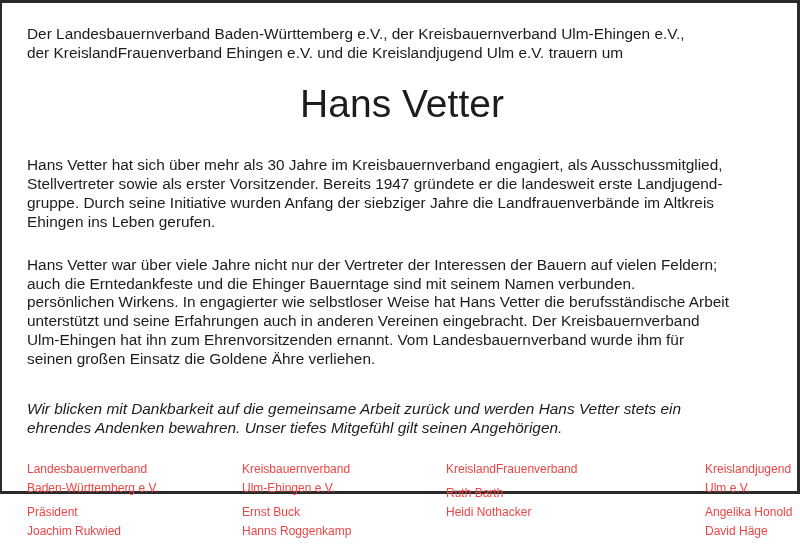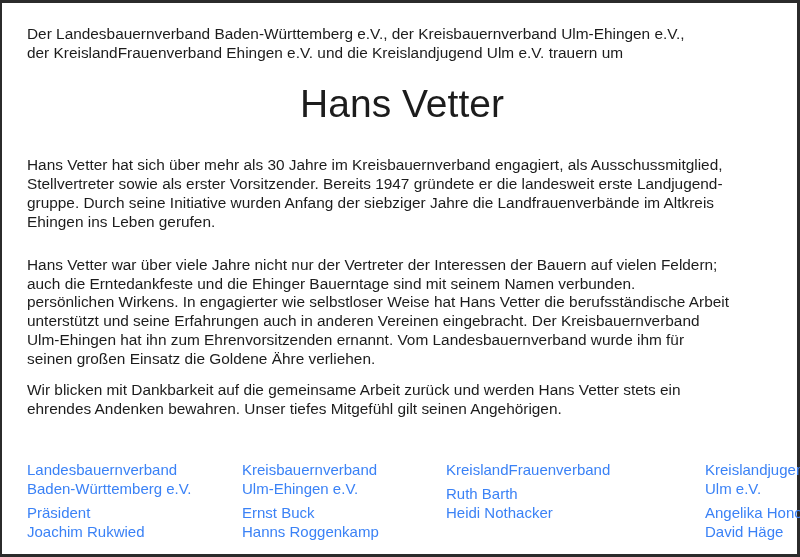--- a/index.html
+++ b/index.html
@@ -1,28 +1,28 @@
 <!DOCTYPE html>
 <html><head>
   <meta charset="utf-8">
   <style>
     html, body { margin: 0; padding: 0; background: #ffffff; }
     body { width: 800px; height: 557px; position: relative; overflow: hidden; }
     .frame {
-      position: absolute; left: 0; top: 0; width: 800px; height: 557px;
+      position: absolute; left: 0; top: 0; width: 800px; height: 494px;
       box-sizing: border-box; border: 3px solid #2b2b2b; border-left-width: 2px; background: #ffffff;
     }
     .title {
       position: absolute; left: 0; width: 800px; top: 78px; text-align: center;
       font-family: "Liberation Sans", sans-serif; font-size: 39px; color: #1c1c1c; line-height: 46px;
     }
     .para { position: absolute; left: 25px; }
     .para div { font-family: "Liberation Sans", sans-serif; font-size: 15.4px; color: #1c1c1c; line-height: 19px; white-space: nowrap; }
     .sig { position: absolute; top: 457px; }
-    .sig div { font-family: "Liberation Sans", sans-serif; font-size: 15px; color: #3b82f6; line-height: 19px; white-space: nowrap; }
+    .sig div { font-family: "Liberation Sans", sans-serif; font-size: 12px; color: #ef4444; line-height: 19px; white-space: nowrap; }
     .sig .gap { height: 5px; }
   </style>
 </head>
 <body>
 
 <div class="frame">
 
   <div class="para" style="top:21px;">
     <div>Der Landesbauernverband Baden-Württemberg e.V., der Kreisbauernverband Ulm-Ehingen e.V.,</div>
     <div>der KreislandFrauenverband Ehingen e.V. und die Kreislandjugend Ulm e.V. trauern um</div>
@@ -42,21 +42,21 @@
     <div>auch die Erntedankfeste und die Ehinger Bauerntage sind mit seinem Namen verbunden.</div>
   </div>
 
   <div class="para" style="top:289px;">
     <div>persönlichen Wirkens. In engagierter wie selbstloser Weise hat Hans Vetter die berufsständische Arbeit</div>
     <div>unterstützt und seine Erfahrungen auch in anderen Vereinen eingebracht. Der Kreisbauernverband</div>
     <div>Ulm-Ehingen hat ihn zum Ehrenvorsitzenden ernannt. Vom Landesbauernverband wurde ihm für</div>
     <div>seinen großen Einsatz die Goldene Ähre verliehen.</div>
   </div>
 
-  <div class="para" style="top:377px;">
+  <div class="para" style="top:396px;font-style:italic;">
     <div>Wir blicken mit Dankbarkeit auf die gemeinsame Arbeit zurück und werden Hans Vetter stets ein</div>
     <div>ehrendes Andenken bewahren. Unser tiefes Mitgefühl gilt seinen Angehörigen.</div>
   </div>
 
   <div class="sig" style="left:25px;">
     <div>Landesbauernverband</div>
     <div>Baden-Württemberg e.V.</div>
     <div class="gap"></div>
     <div>Präsident</div>
     <div>Joachim Rukwied</div>

